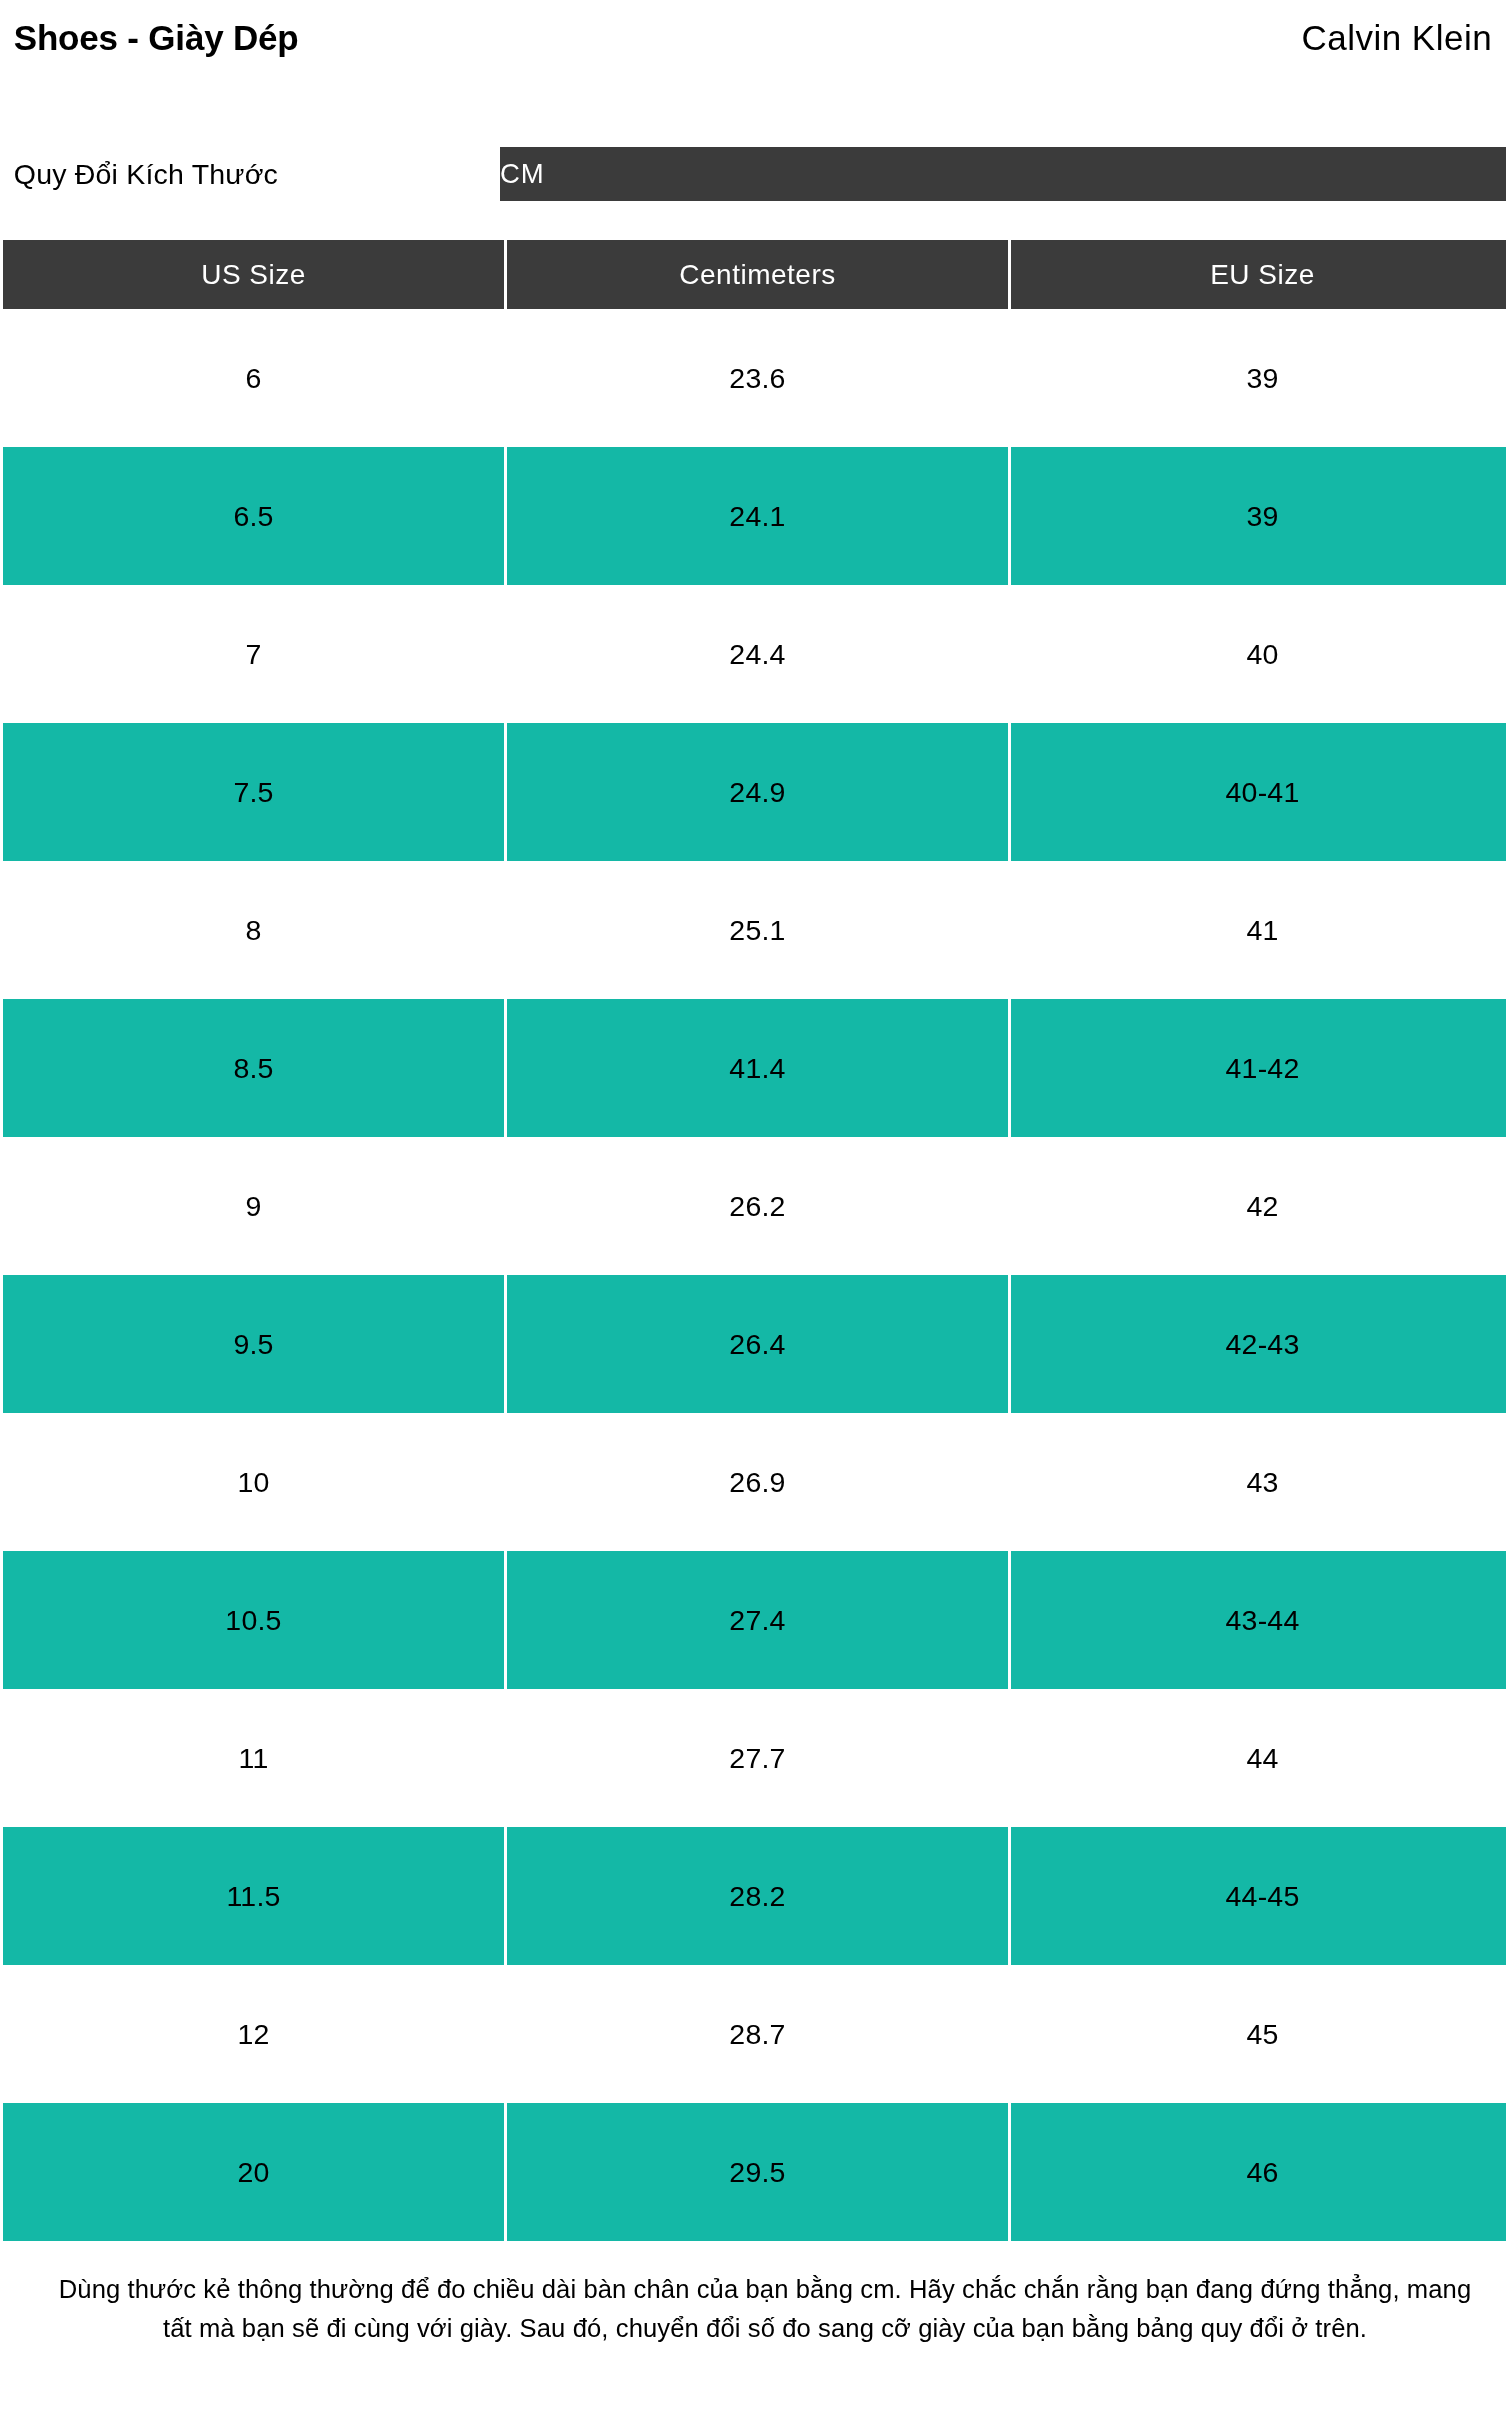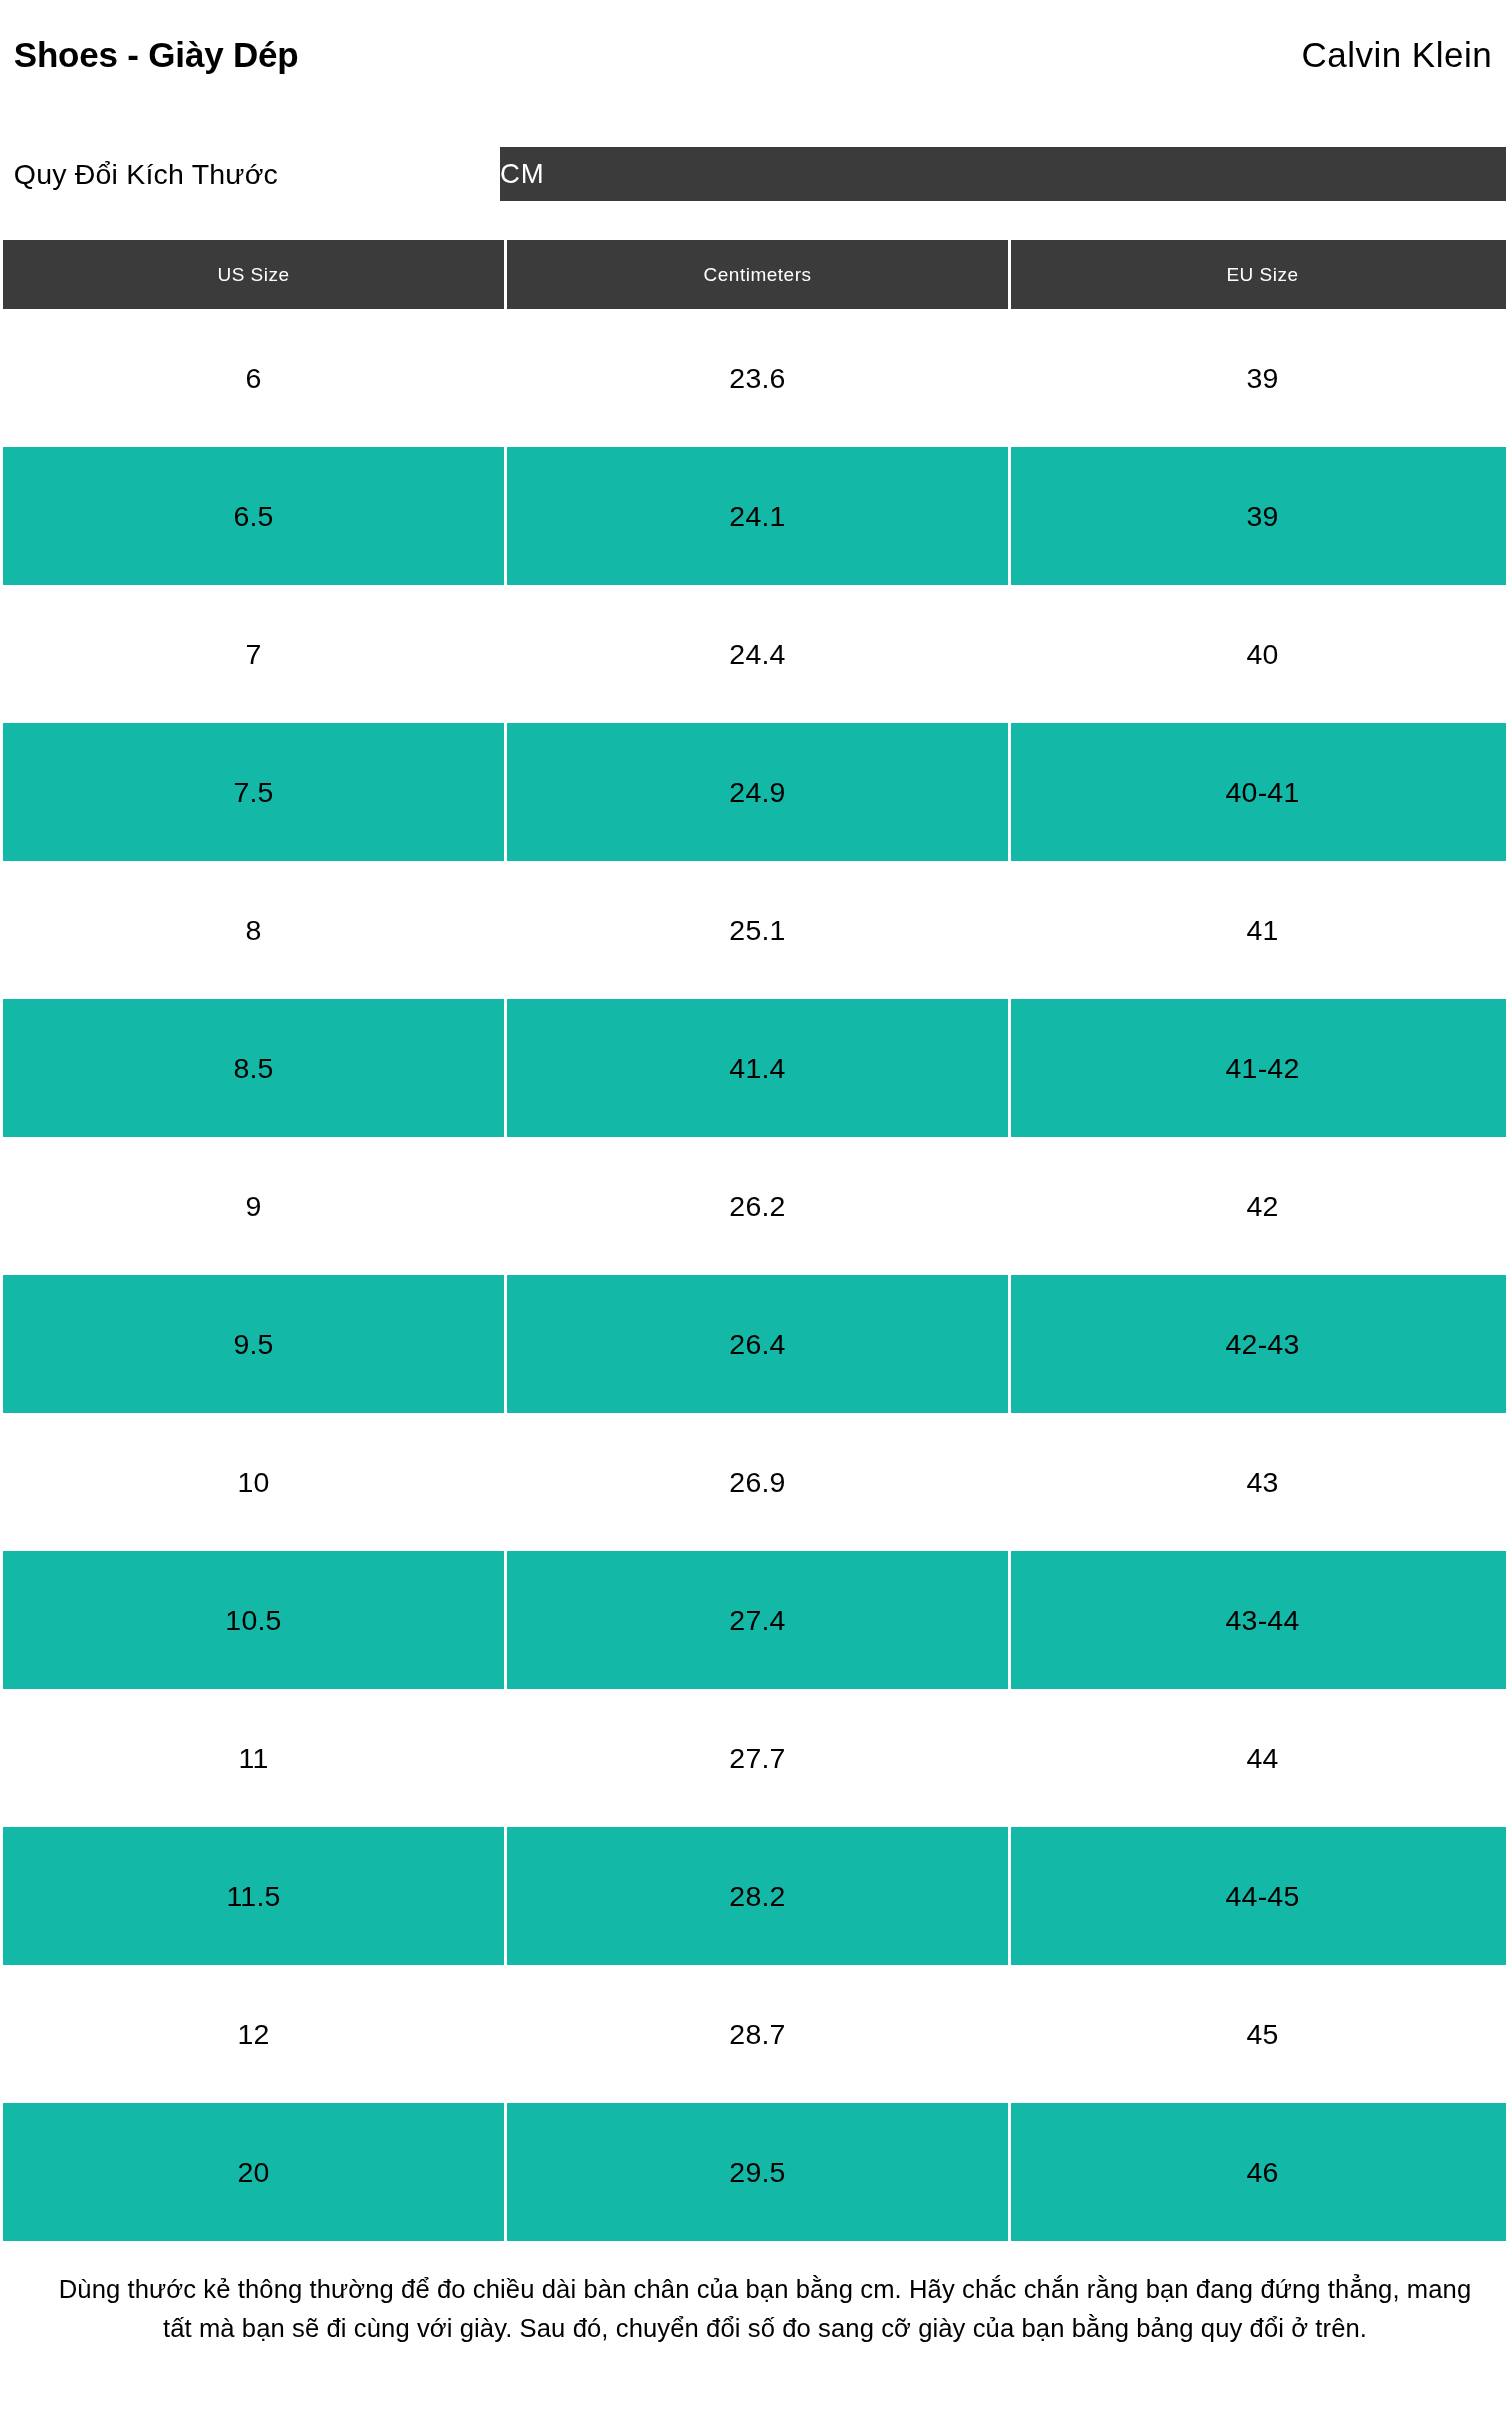--- a/index.html
+++ b/index.html
@@ -20,21 +20,20 @@
   }
 
   
   .top-bar {
     position: absolute;
     top: 19.7px;
     left: 0;
     width: 1506px;
     height: 69px;
     display: flex;
-    align-items: center;
     justify-content: space-between;
     padding: 0 13.8px;
   }
 
   .doc-title {
     font-size: 35px;
     font-weight: 700;
     color: #000000;
     letter-spacing: -0.2px;
     line-height: 1;
@@ -103,21 +102,21 @@
   }
 
   .size-table col.c-us  { width: 501px; }
   .size-table col.c-cm  { width: 501px; }
   .size-table col.c-eu  { width: 503px; }
 
   .size-table th {
     height: 69px;
     background: #3b3b3b;
     color: #ffffff;
-    font-size: 19px;
+    font-size: 28px;
     font-weight: 300;
     letter-spacing: 0.5px;
     text-align: center;
     vertical-align: middle;
     margin-top: 18px;
   }
 
   .size-table td {
     height: 138px;
     text-align: center;

